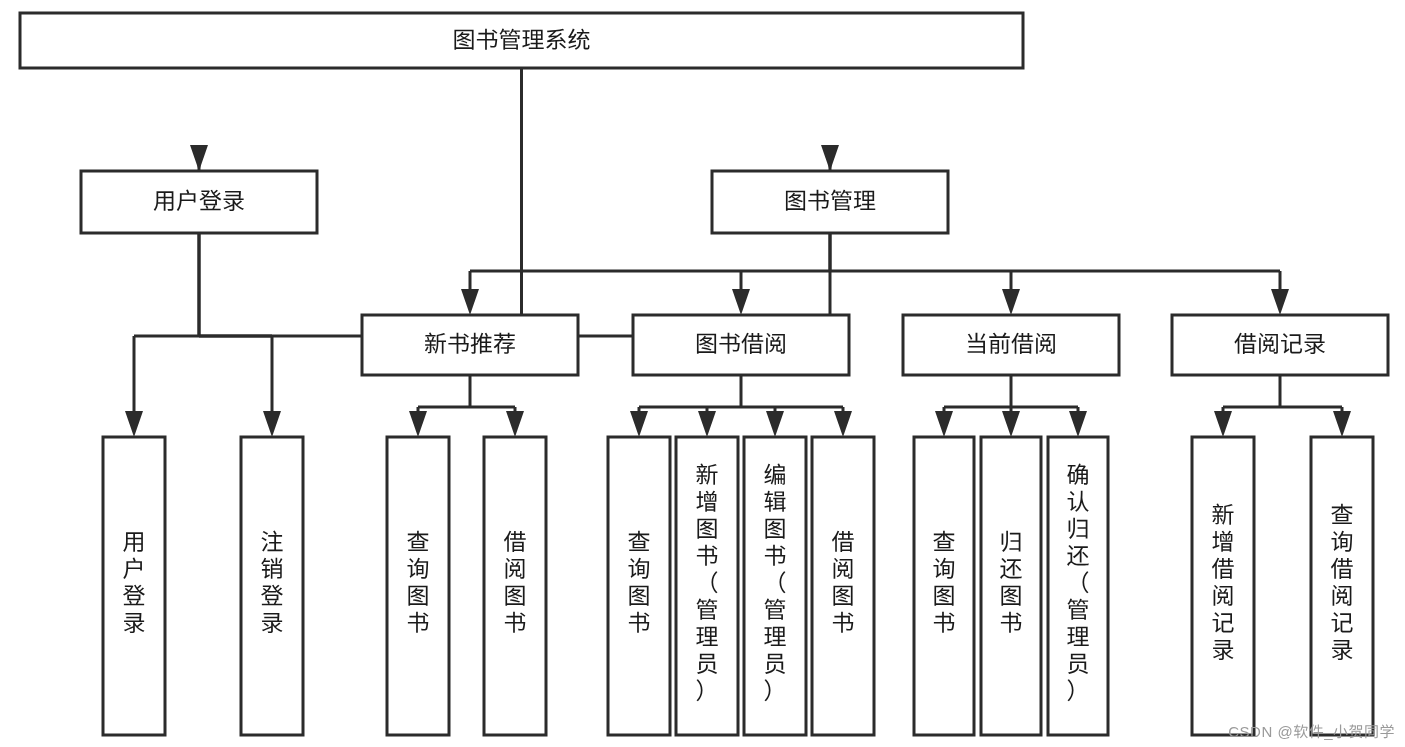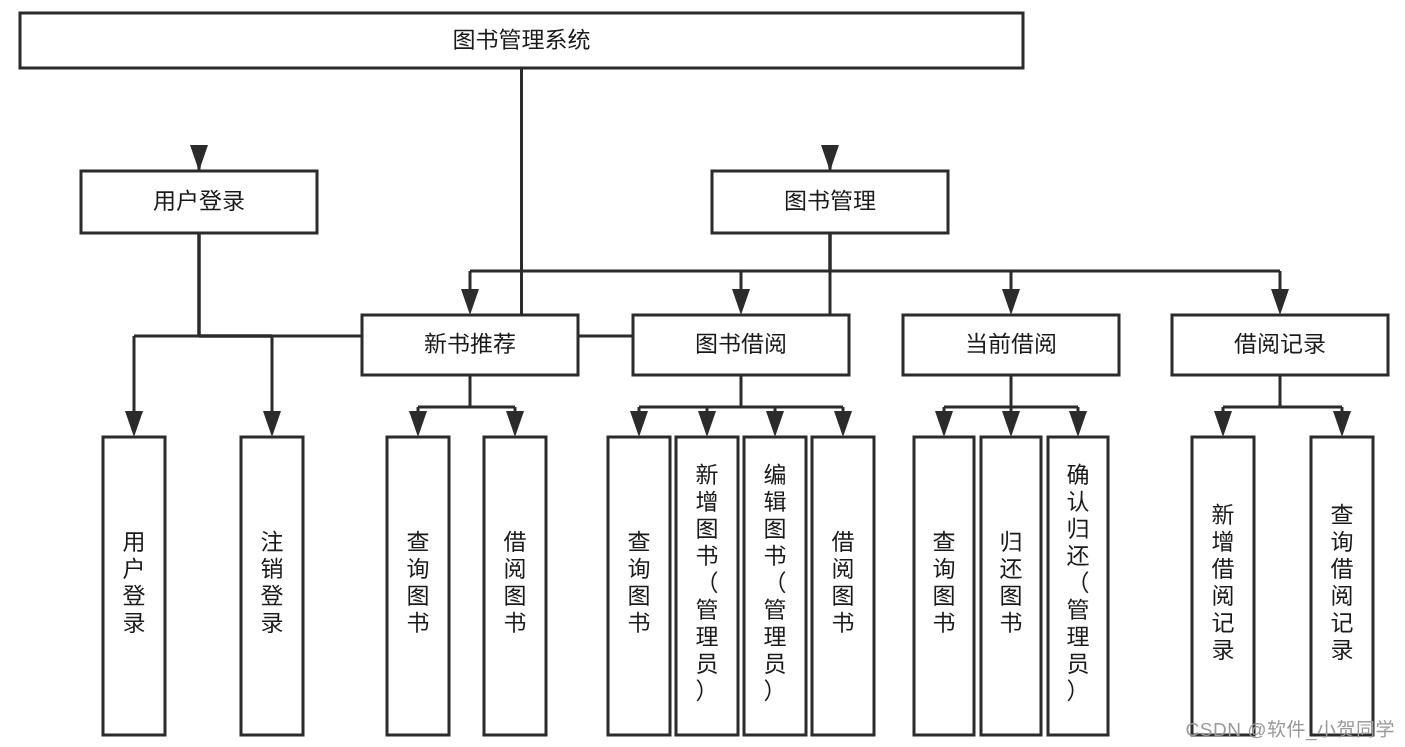--- a/index.html
+++ b/index.html
@@ -53,21 +53,21 @@
     font-size: 23px;
     fill: #1a1a1a;
     text-anchor: middle;
     white-space: pre;
   }
   .watermark-text {
     position: absolute;
     right: 10px;
     bottom: 6px;
     font-family: "Liberation Sans", "DejaVu Sans", sans-serif;
-    font-size: 19px;
+    font-size: 15px;
     color: #9a9a9a;
     letter-spacing: 0.5px;
     user-select: none;
     pointer-events: none;
     white-space: nowrap;
   }
 </style>
 </head>
 <body>
 

